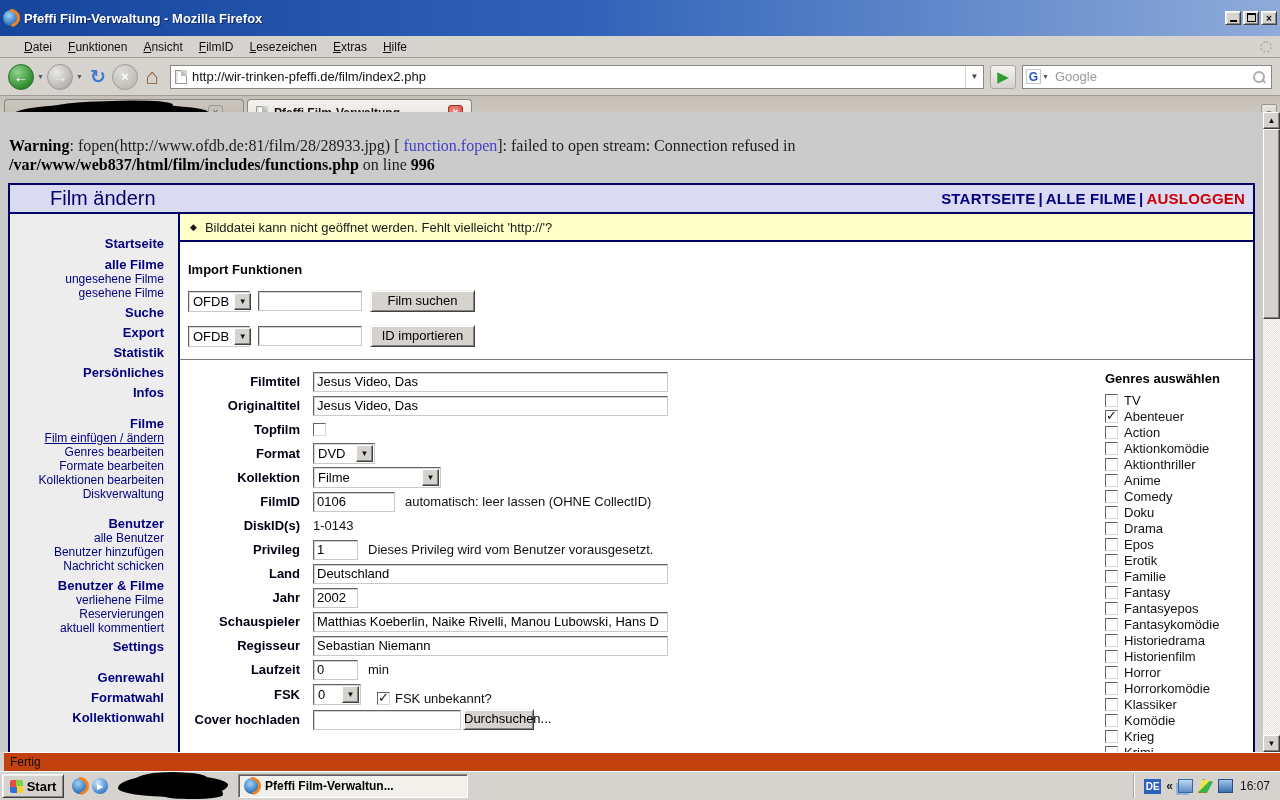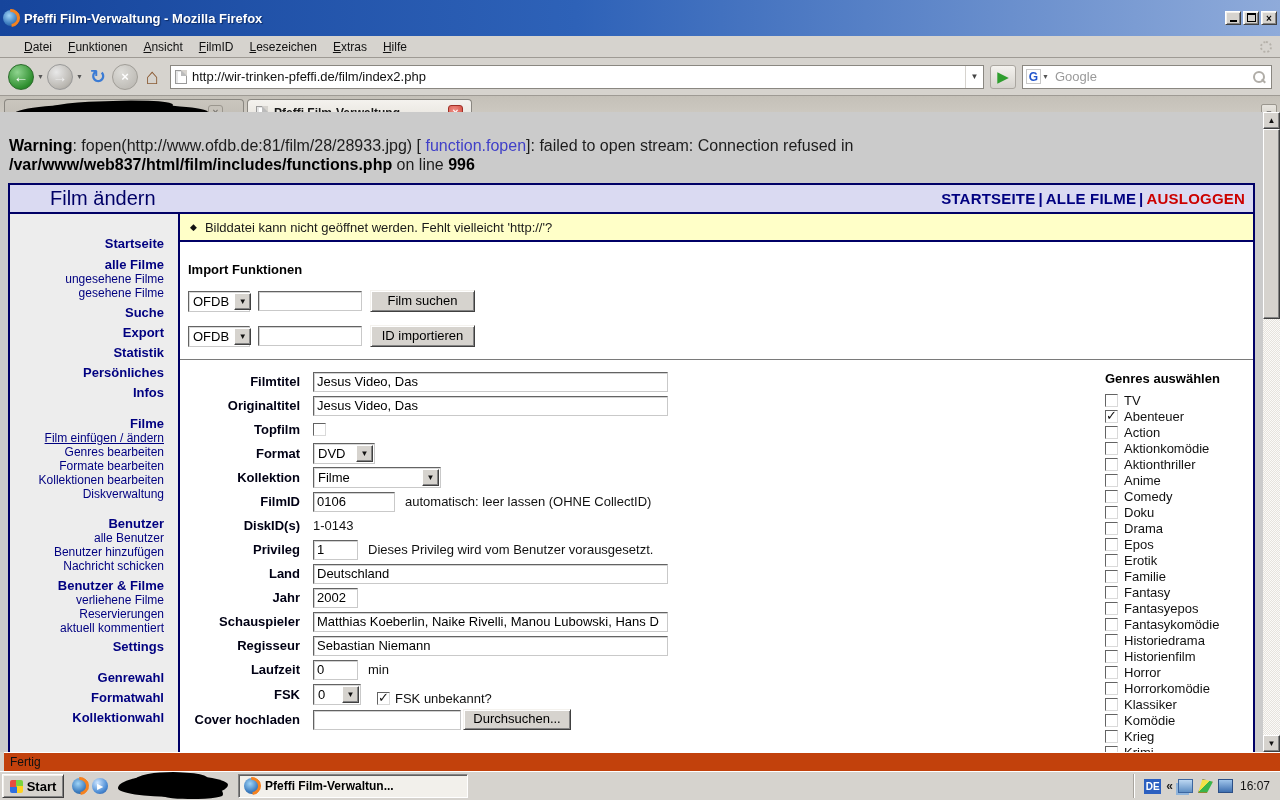--- a/index.html
+++ b/index.html
@@ -69,21 +69,21 @@
   .scribble::before { content:""; position:absolute; background:#000; inset:-3px 18% 40% 10%; border-radius:40% 60% 50% 50%/70% 55% 45% 30%; transform:rotate(-3deg); }
   .scribble::after { content:""; position:absolute; background:#000; inset:35% 5% -2px 30%; border-radius:55% 45% 60% 40%/40% 60% 35% 65%; transform:rotate(2deg); }
 
   
   .viewport { position:absolute; top:112px; left:0; width:1280px; height:640px; background:#cbcbcb; overflow:hidden; }
   .vscroll { position:absolute; right:0; top:0; width:17px; height:640px; background-color:#e6e3dd; background-image:linear-gradient(45deg,#fbfaf8 25%,transparent 25%,transparent 75%,#fbfaf8 75%),linear-gradient(45deg,#fbfaf8 25%,transparent 25%,transparent 75%,#fbfaf8 75%); background-size:2px 2px; background-position:0 0,1px 1px; }
   .sb-btn { position:absolute; left:0; width:17px; height:17px; }
   .sb-up { top:0; } .sb-down { bottom:0; }
   .sb-thumb { position:absolute; left:0; top:17px; width:17px; height:190px; background:#d6d3ce; border:1px solid; border-color:#fff #404040 #404040 #fff; box-shadow: inset -1px -1px 0 #848484; }
 
-  .php-warning { position:absolute; left:9px; top:24px; font-size:16px; color:#1d1d1d; line-height:19px; width:1040px; }
+  .php-warning { position:absolute; left:9px; top:24px; font-size:16px; color:#1d1d1d; line-height:19px; width:1040px;font-family:Liberation Serif, serif; }
   .php-warning b { color:#000; }
   .php-warning .wlink { color:#4040c8; }
 
   .page { position:absolute; left:8px; top:71px; width:1247px; height:569px; border:2px solid #000066; border-bottom:none; background:#fff; }
   .page-header { height:29px; background:#dadaf2; border-bottom:2px solid #000066; display:flex; align-items:center; }
   .page-title { font-size:20px; color:#000066; padding-left:40px; flex:1; }
   .page-nav { font-size:15px; font-weight:bold; color:#000080; padding-right:8px; letter-spacing:.2px; }
   .page-nav .navsep { color:#000080; padding:0 3px; }
   .page-nav .logout { color:#cc0000; }
   .page-body { display:flex; height:538px; }
@@ -345,21 +345,21 @@
                 <span class="arrow"></span>
               </span>
             <span class="fsk-group checked">
               <span class="cb"></span>
               <span class="cbx-label">FSK unbekannt?</span>
             </span>
           </div>
           <div class="frow">
             <span class="flabel">Cover hochladen</span>
             <input class="tin" style="width: 148px;">
-            <span class="btn" style="width:108px; height:21px; line-height:18px; margin-left:2px;">Durchsuchen...</span>
+            <span class="btn" style="width:71px; height:21px; line-height:18px; margin-left:2px;">Durchsuchen...</span>
           </div>
         </div>
 
         <div class="genres">
           <div class="genres-h">Genres auswählen</div>
           <div>
 
           <div class="genre-row">
                 <span class="cb"></span>
                 <span class="genre-label">TV</span>

